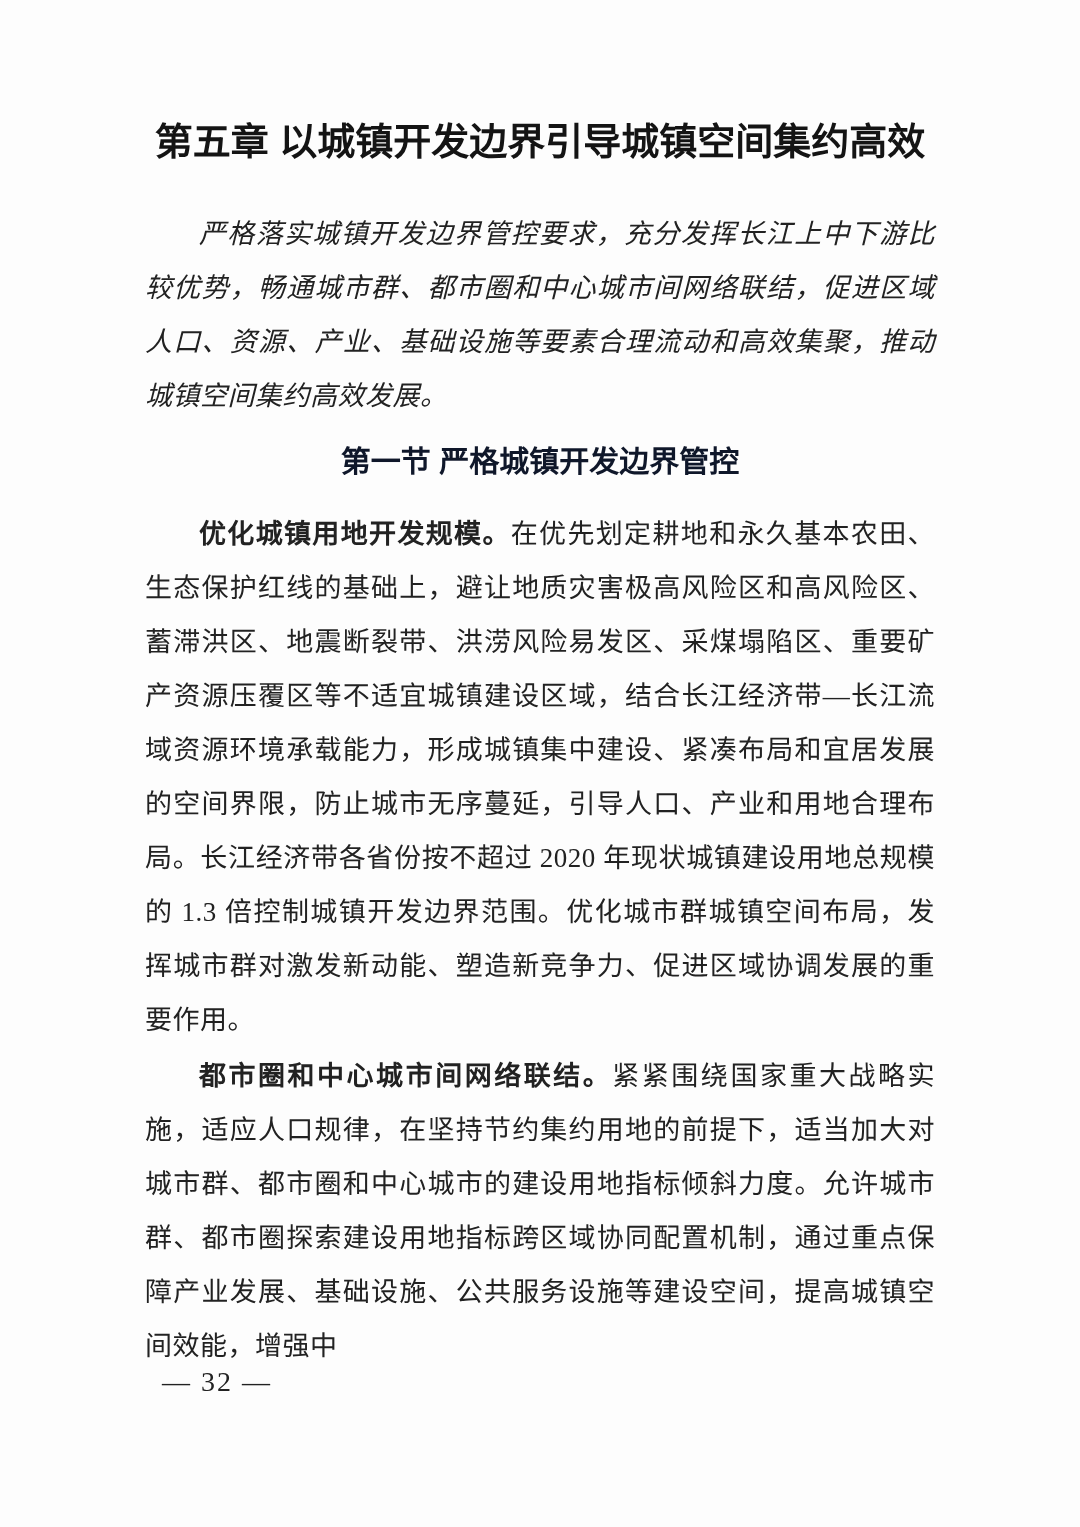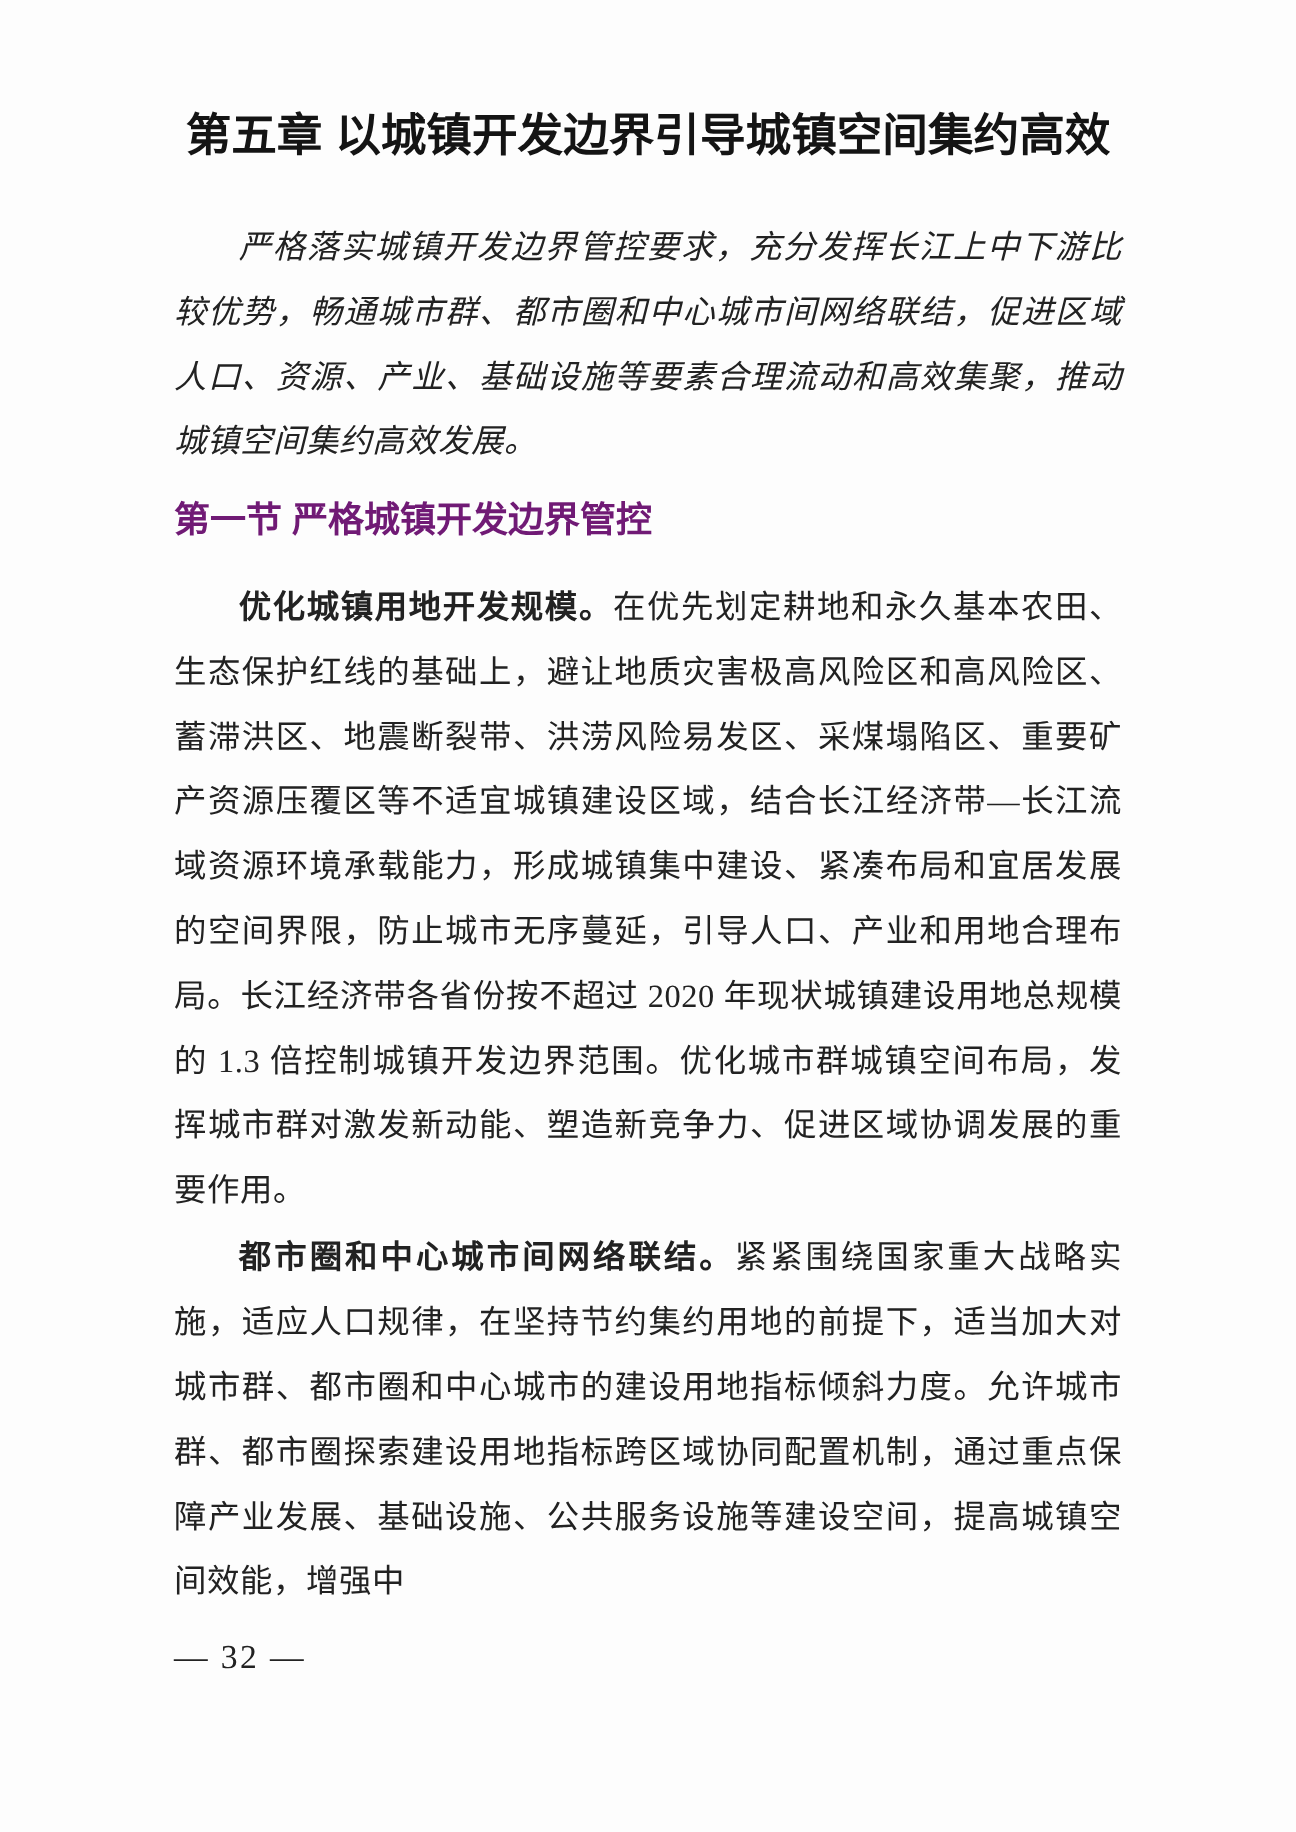--- a/index.html
+++ b/index.html
@@ -11,61 +11,62 @@
     position: relative;
     width: 1080px;
     height: 1527px;
     margin: 0 auto;
     background: #fdfdfd;
     overflow: hidden;
     box-sizing: border-box;
   }
   .content {
     box-sizing: border-box;
-    padding: 92px 145px 0 145px;
+    padding: 120px 145px 0 145px;
   }
   .chapter-title {
     margin: 0;
     font-family: "Liberation Sans", "DejaVu Sans", sans-serif;
     font-weight: bold;
     font-size: 38px;
     line-height: 44px;
     text-align: center;
     color: #141414;
     letter-spacing: 0px;
     white-space: nowrap;
   }
   .section-title {
     margin: 19px 0 0 0;
     font-family: "Liberation Sans", "DejaVu Sans", sans-serif;
     font-weight: bold;
     font-size: 30px;
     line-height: 40px;
-    color: #701a75;
+    text-align: center;
+    color: #0f172a;
     white-space: nowrap;
   }
   .para {
     margin: 0;
     font-family: "Liberation Serif", "DejaVu Serif", serif;
     font-size: 27px;
     line-height: 54px;
     color: #222222;
     text-align: justify;
     text-indent: 2em;
     letter-spacing: 0.5px;
   }
   .para .lead {
     font-weight: bold;
   }
   .para-1 { margin-top: 43px; font-style: italic; }
   .para-2 { margin-top: 25px; }
   .para-3 { margin-top: 2px; }
   .page-number {
     position: absolute;
-    left: 145px;
+    left: 162px;
     top: 1364px;
     font-family: "Liberation Serif", "DejaVu Serif", serif;
     font-size: 28px;
     line-height: 36px;
     color: #222222;
     letter-spacing: 2px;
   }
 </style>
 </head>
 <body>

